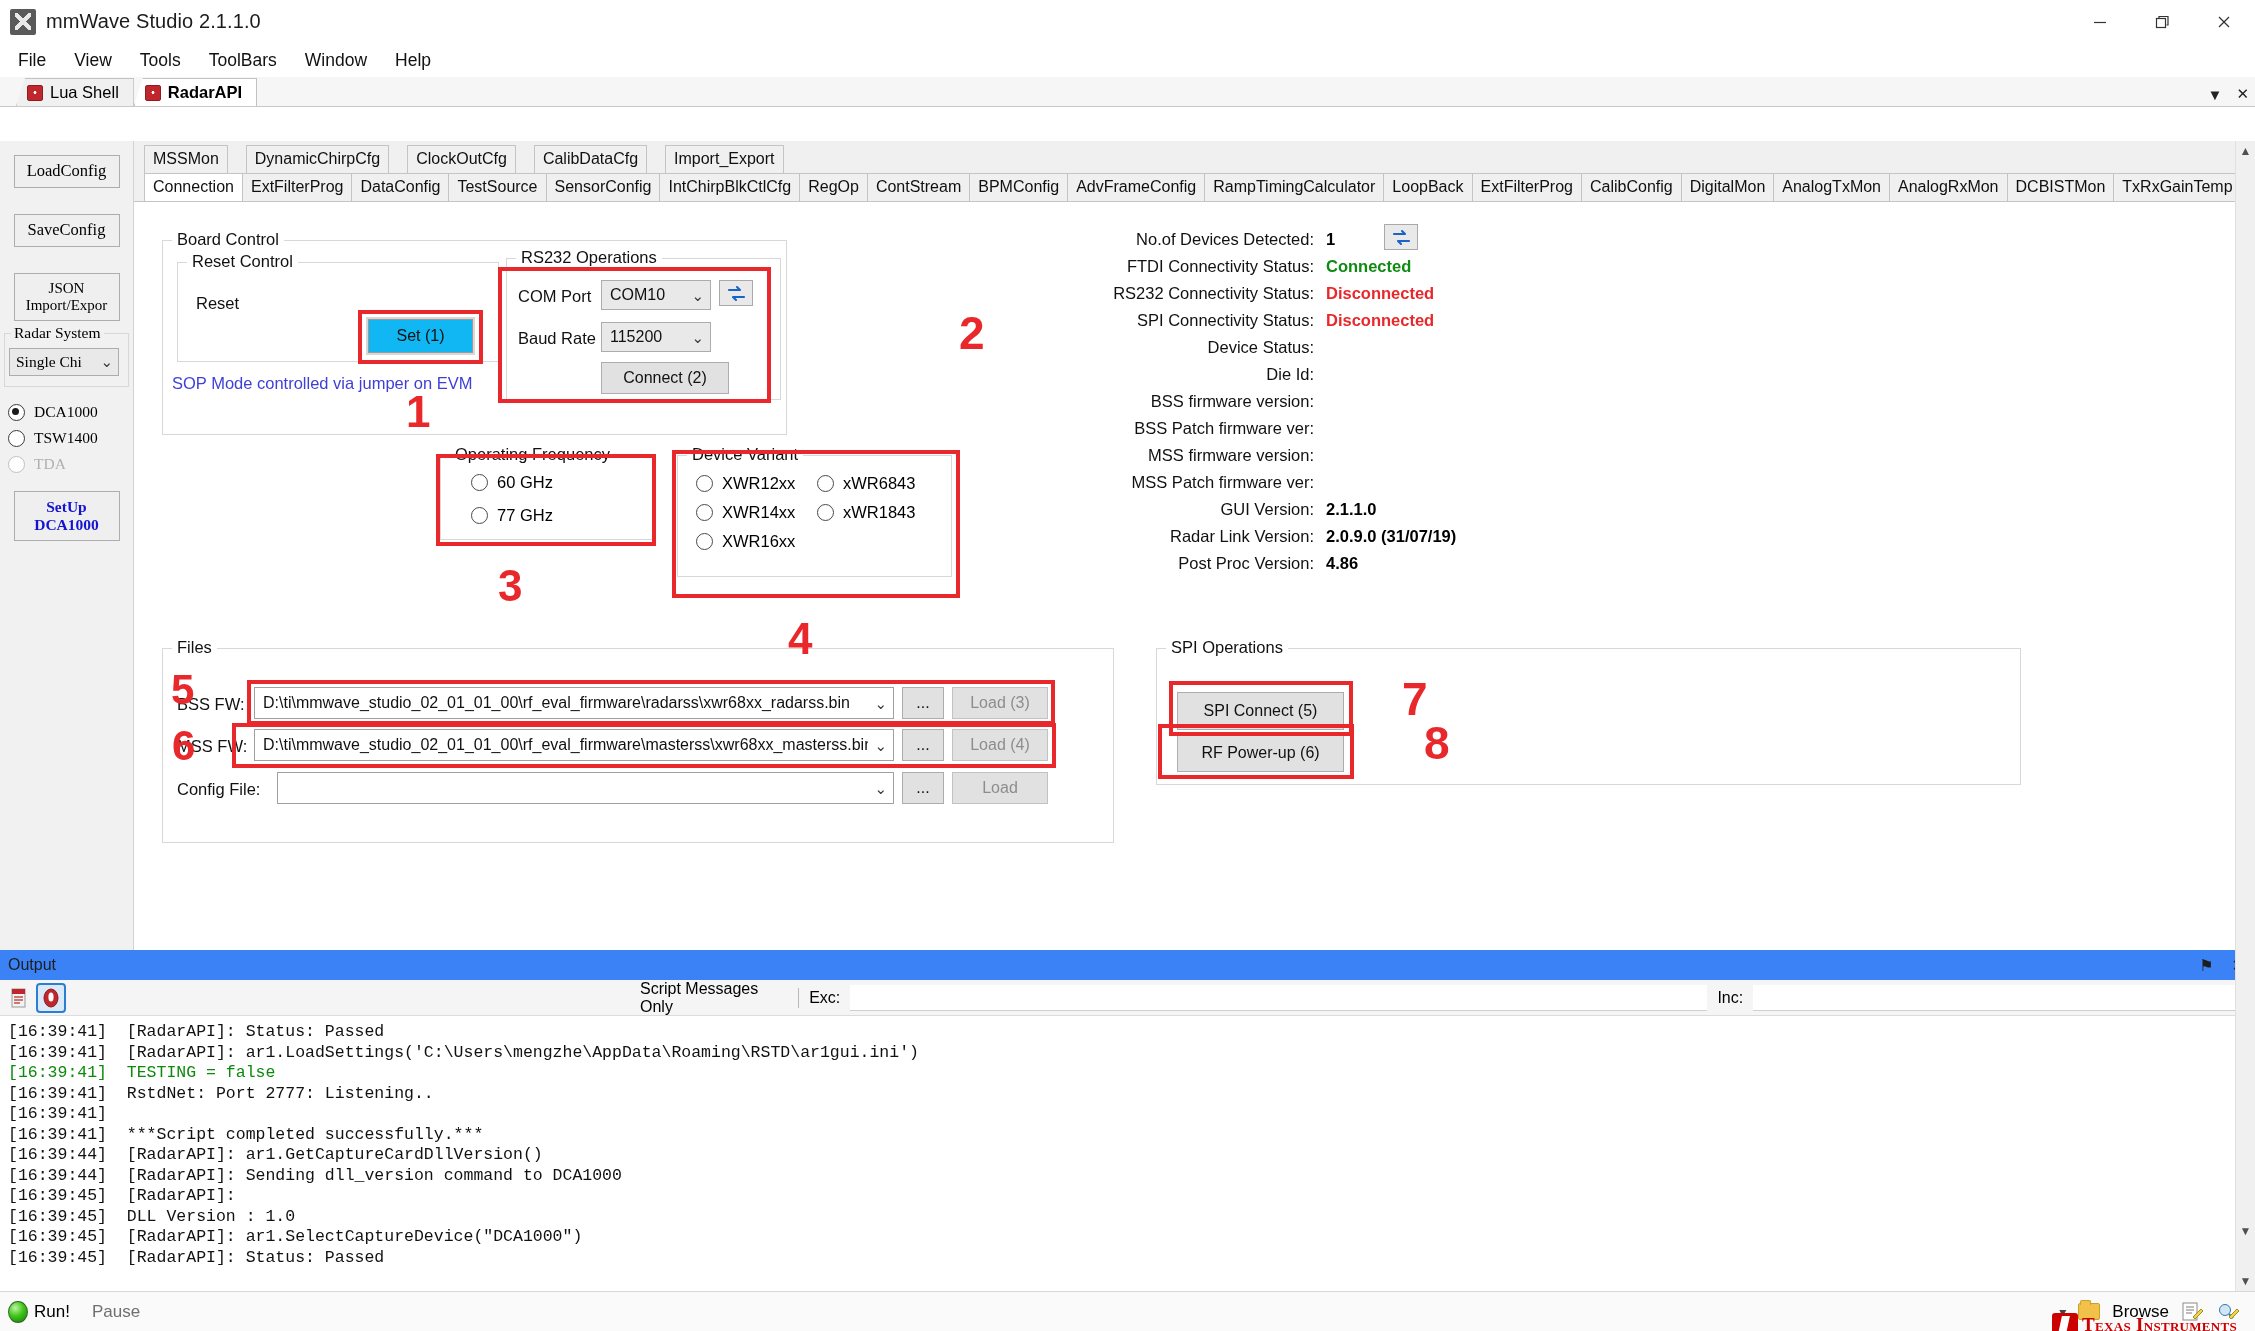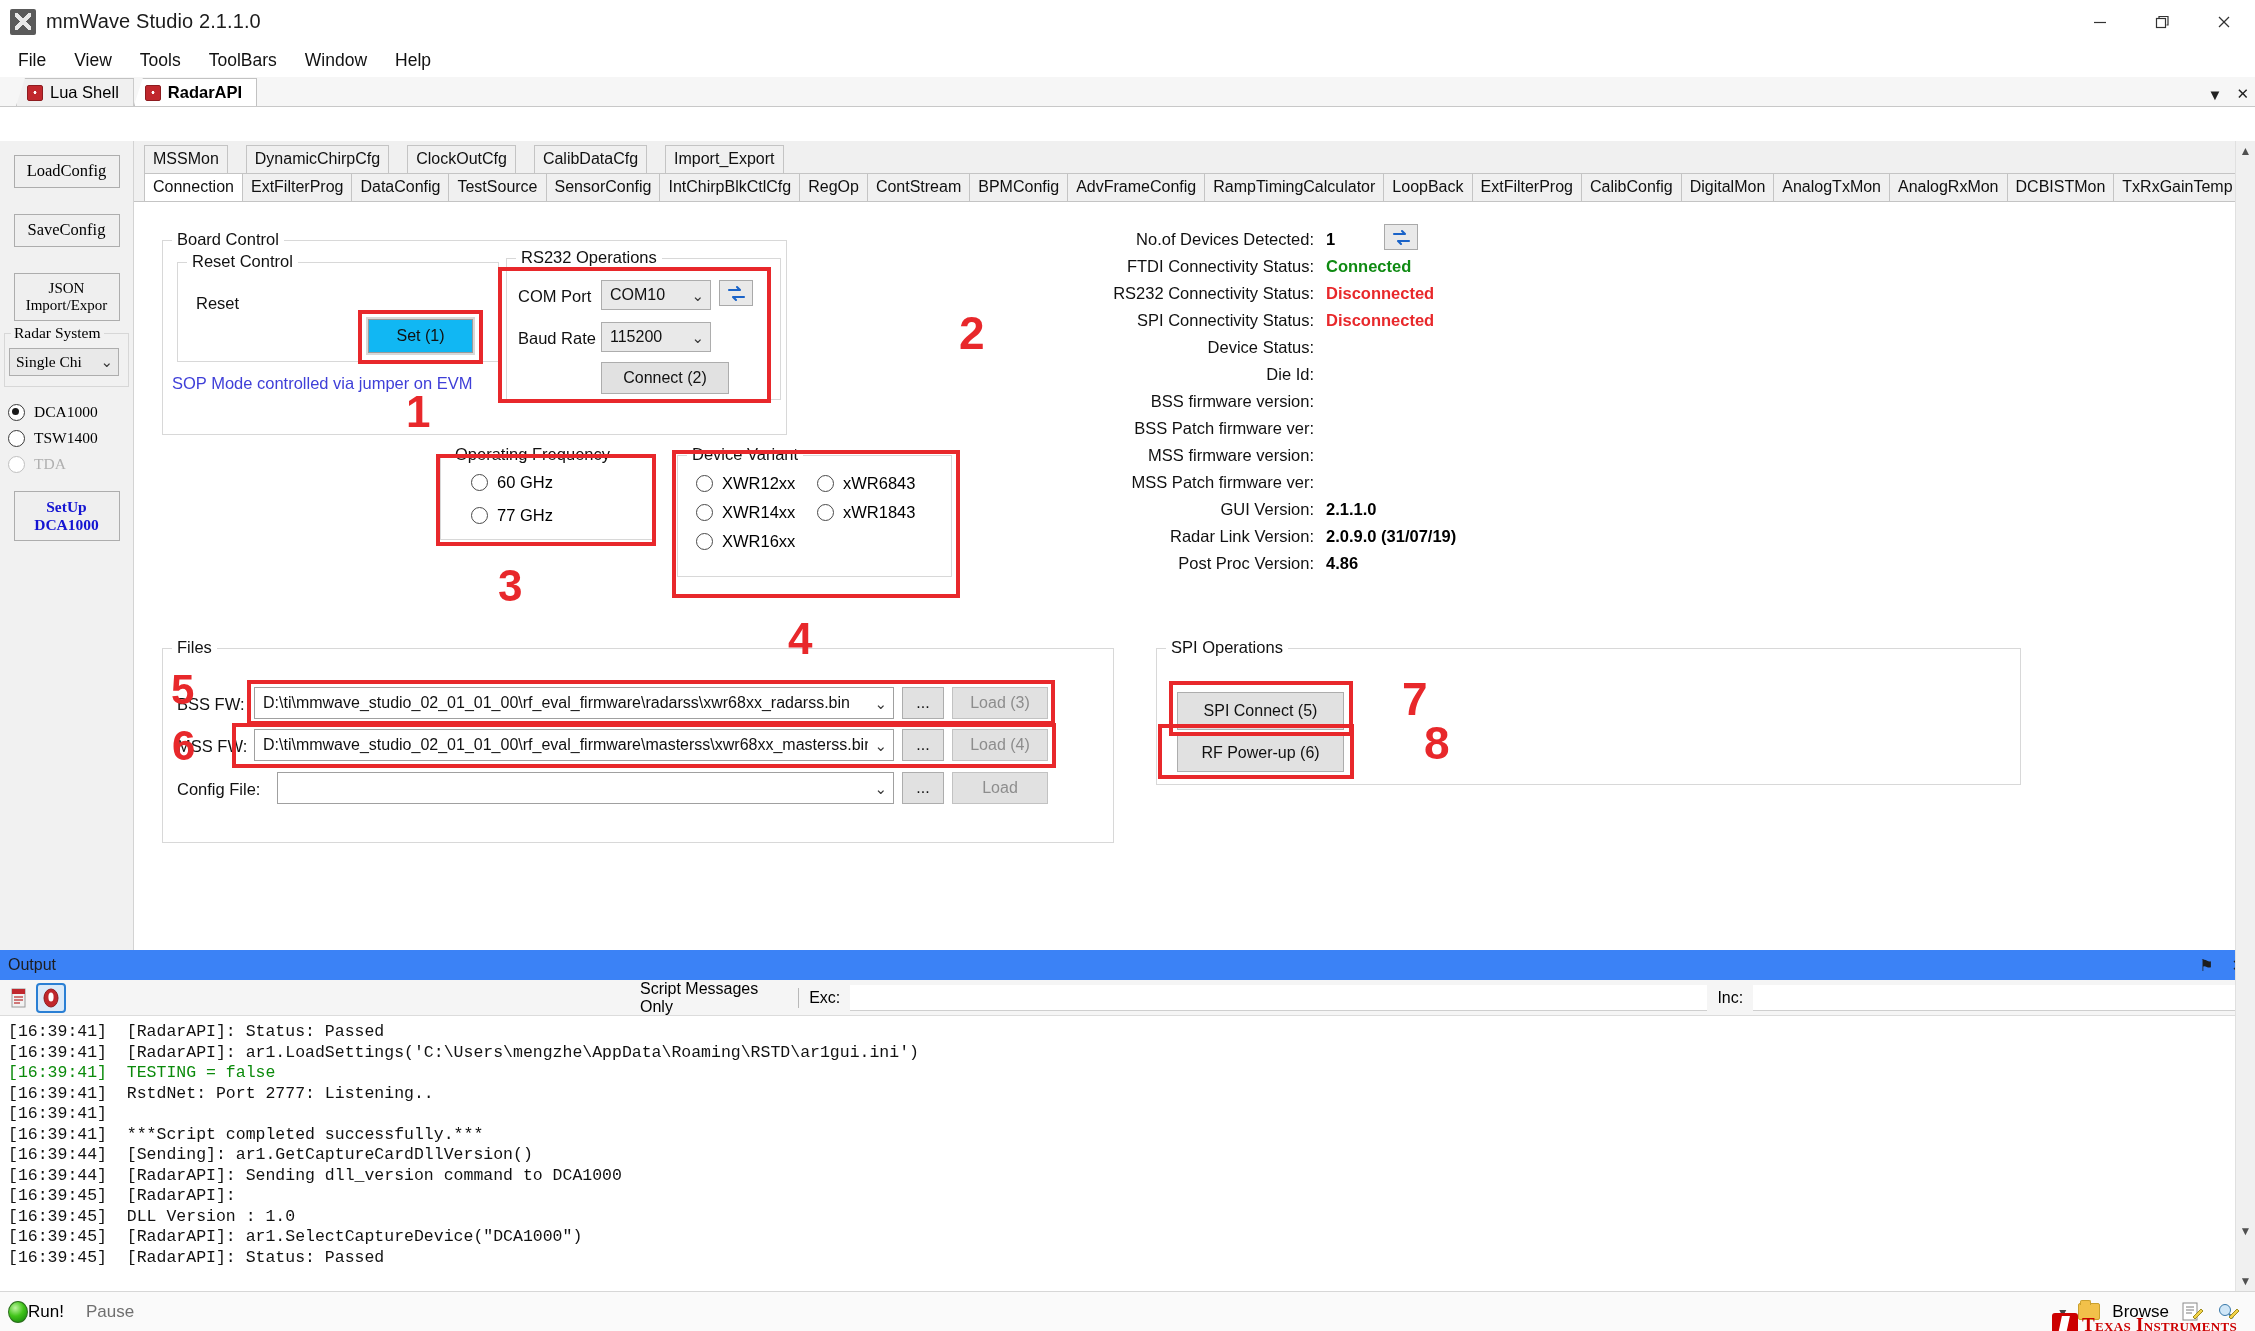--- a/index.html
+++ b/index.html
@@ -194,21 +194,21 @@
   .logline{white-space:pre;color:#111;}
   .logline.green{color:#0b8a0b;}
   #logvscroll{position:absolute;right:0;top:66px;bottom:0;width:20px;background:#f0f0f0;border-left:1px solid #e3e3e3;display:flex;flex-direction:column;justify-content:space-between;align-items:center;}
   #logvscroll .a{font-size:12px;color:#505050;padding:3px 0;cursor:default;}
 
   
   #statusbar{
     position:absolute;left:0;right:0;bottom:0;height:40px;background:#fafafa;
     border-top:1px solid #d7d7d7;display:flex;align-items:center;
   }
-  #run-btn{display:flex;align-items:center;padding:0 10px 0 8px;height:34px;cursor:default;font-size:17px;}
+  #run-btn{display:flex;align-items:center;gap:6px;padding:0 10px 0 8px;height:34px;cursor:default;font-size:17px;}
   .led{width:20px;height:22px;border-radius:50%;background:radial-gradient(circle at 35% 30%,#bdf5a0 0%,#41c41a 45%,#0f7a0a 100%);border:1px solid #2a6e1c;flex:none;}
   #pause-btn{padding:0 12px;height:34px;display:flex;align-items:center;font-size:17px;color:#6f6f6f;cursor:default;}
   #sb-right{margin-left:auto;display:flex;align-items:center;gap:12px;padding-right:14px;}
   .folder-ico{width:22px;height:17px;background:#f2c14a;border:1px solid #caa02e;border-radius:2px 2px 2px 2px;position:relative;flex:none;}
   .folder-ico:before{content:"";position:absolute;left:1px;top:-4px;width:9px;height:4px;background:#f2c14a;border:1px solid #caa02e;border-bottom:none;border-radius:2px 2px 0 0;}
   .sb-ico{width:24px;height:22px;position:relative;flex:none;cursor:default;}
   #ti-logo{position:absolute;right:18px;bottom:-6px;display:flex;align-items:center;gap:4px;}
   #ti-mark{width:26px;height:24px;background:#cc0000;border-radius:3px;position:relative;}
   #ti-mark:after{content:"";position:absolute;left:8px;top:3px;width:8px;height:18px;background:#fff;transform:skewX(-12deg);}
   #ti-text{font-family:"Liberation Serif",serif;font-variant:small-caps;font-weight:bold;font-size:19px;color:#cc0000;letter-spacing:.3px;}
@@ -543,21 +543,21 @@
     </div>
   </div>
 
   <div id="logarea">
     <div class="logline">[16:39:41]  [RadarAPI]: Status: Passed</div>
     <div class="logline">[16:39:41]  [RadarAPI]: ar1.LoadSettings('C:\Users\mengzhe\AppData\Roaming\RSTD\ar1gui.ini')</div>
     <div class="logline green">[16:39:41]  TESTING = false</div>
     <div class="logline">[16:39:41]  RstdNet: Port 2777: Listening..</div>
     <div class="logline">[16:39:41]</div>
     <div class="logline">[16:39:41]  ***Script completed successfully.***</div>
-    <div class="logline">[16:39:44]  [Sending]: ar1.GetCaptureCardDllVersion()</div>
+    <div class="logline">[16:39:44]  [RadarAPI]: ar1.GetCaptureCardDllVersion()</div>
     <div class="logline">[16:39:44]  [RadarAPI]: Sending dll_version command to DCA1000</div>
     <div class="logline">[16:39:45]  [RadarAPI]:</div>
     <div class="logline">[16:39:45]  DLL Version : 1.0</div>
     <div class="logline">[16:39:45]  [RadarAPI]: ar1.SelectCaptureDevice("DCA1000")</div>
     <div class="logline">[16:39:45]  [RadarAPI]: Status: Passed</div>
   </div>
 
   <div id="logvscroll">
     <div class="a">▲</div>
     <div class="a">▼</div>

